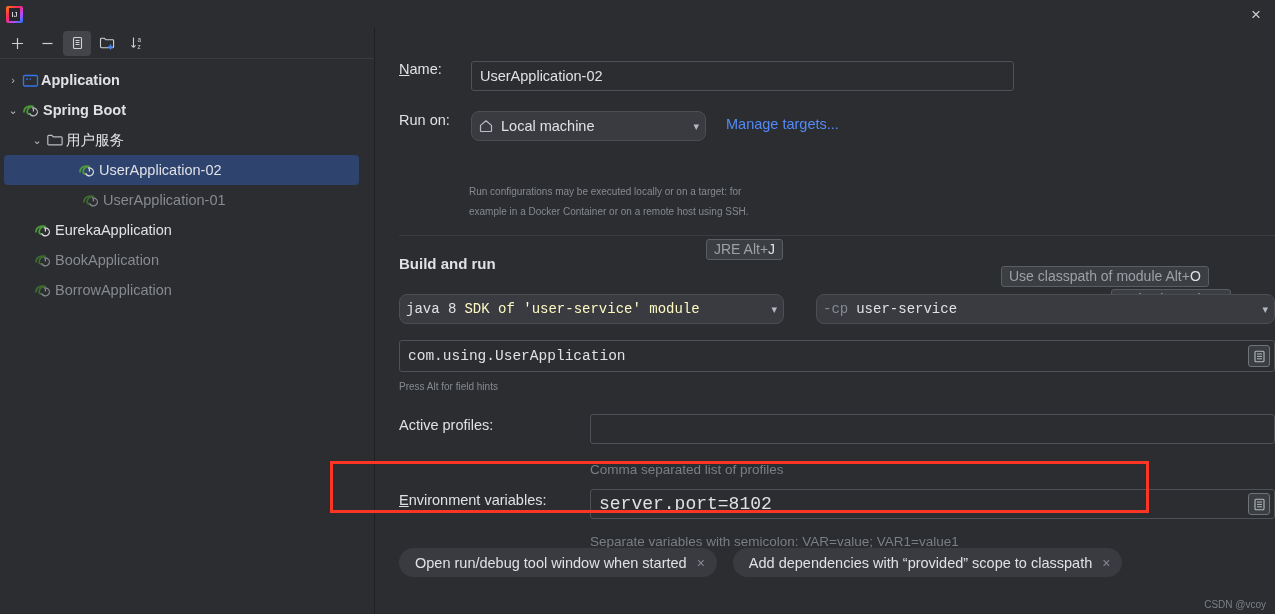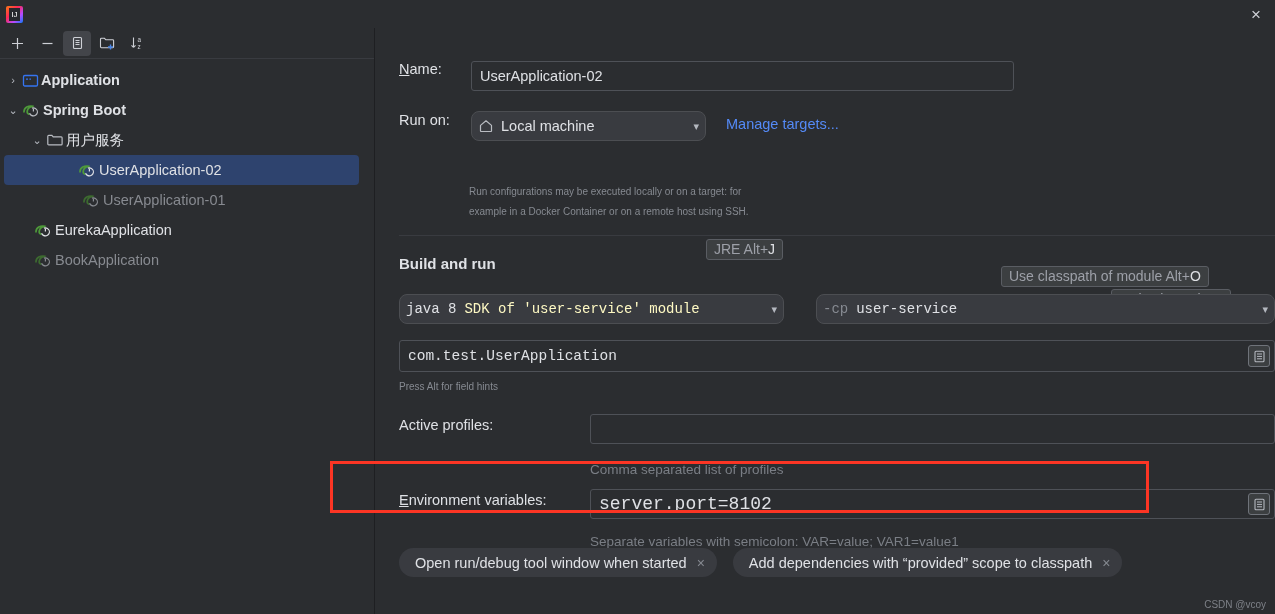--- a/index.html
+++ b/index.html
@@ -281,20 +281,31 @@
         <span class="ic">
           <svg width="19" height="17" viewBox="0 0 19 17">
               <path d="M2 9.8C2 5.6 6.2 3 11.6 4.4c-3.2.1-5.6 1.7-6.3 4.3-.4 1.6.3 3 1.6 3.4" stroke="#3d6b30" stroke-width="1.7" fill="none" stroke-linecap="round"></path>
               <circle cx="11.4" cy="9.9" r="4" stroke="#878a90" stroke-width="1.2" fill="none" stroke-dasharray="15 6" transform="rotate(-60 11.4 9.9)"></circle>
               <path d="M11.4 6.4v3.2" stroke="#878a90" stroke-width="1.2"></path>
             </svg>
         </span>
         <span class="tree-label dim">BookApplication</span>
       </div>
 
+      <div class="tree-row">
+        <div class="indent" style="width:30px"></div>
+        <span class="ic">
+          <svg width="19" height="17" viewBox="0 0 19 17">
+              <path d="M2 9.8C2 5.6 6.2 3 11.6 4.4c-3.2.1-5.6 1.7-6.3 4.3-.4 1.6.3 3 1.6 3.4" stroke="#3d6b30" stroke-width="1.7" fill="none" stroke-linecap="round"></path>
+              <circle cx="11.4" cy="9.9" r="4" stroke="#878a90" stroke-width="1.2" fill="none" stroke-dasharray="15 6" transform="rotate(-60 11.4 9.9)"></circle>
+              <path d="M11.4 6.4v3.2" stroke="#878a90" stroke-width="1.2"></path>
+            </svg>
+        </span>
+        <span class="tree-label dim">BorrowApplication</span>
+      </div>
 
     </div>
   </div>
 
   <div class="main">
 
     <div class="row name-row">
       <span class="lbl"><u>N</u><span>ame:</span></span>
     </div>
     <div class="field name-input">UserApplication-02</div>
@@ -338,21 +349,21 @@
       <span class="chev">▾</span>
     </div>
 
     <div class="combo cp-combo">
       <span class="mono dimmono" style="color:#868a91;font-family:'Liberation Mono',monospace;font-size:14px">-cp</span>
       <span class="mono" style="margin-left:8px;font-family:'Liberation Mono',monospace;font-size:14px">user-service</span>
       <span class="chev">▾</span>
     </div>
 
     <div class="mainclass">
-      <span>com.test.UserApplication</span>
+      <span>com.using.UserApplication</span>
       <span class="browse-btn">
         <svg width="13" height="13" viewBox="0 0 13 13">
             <rect x="2" y="1.2" width="9" height="10.6" rx="1" stroke="#b4b8bf" fill="none" stroke-width="1.1"></rect>
             <path d="M4 4h5M4 6.4h5M4 8.8h5" stroke="#b4b8bf" stroke-width="1"></path>
           </svg>
       </span>
     </div>
     <div class="hint press-alt">Press Alt for field hints</div>
 
     <div class="lbl profiles-lbl">Active profiles:</div>

